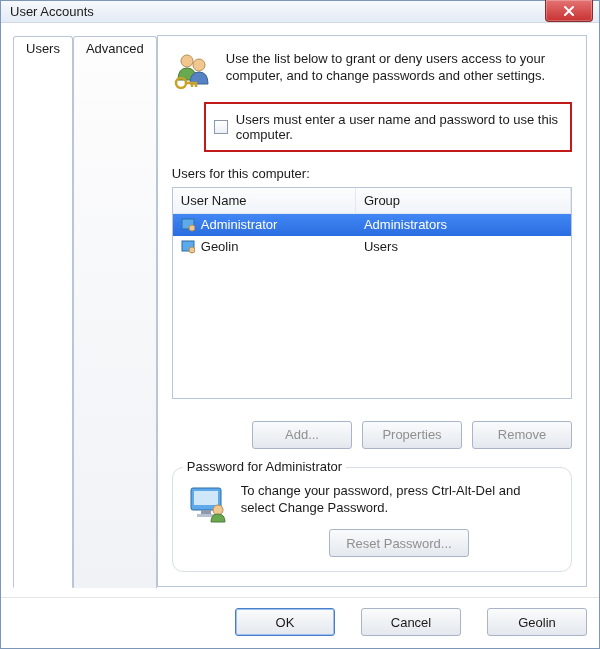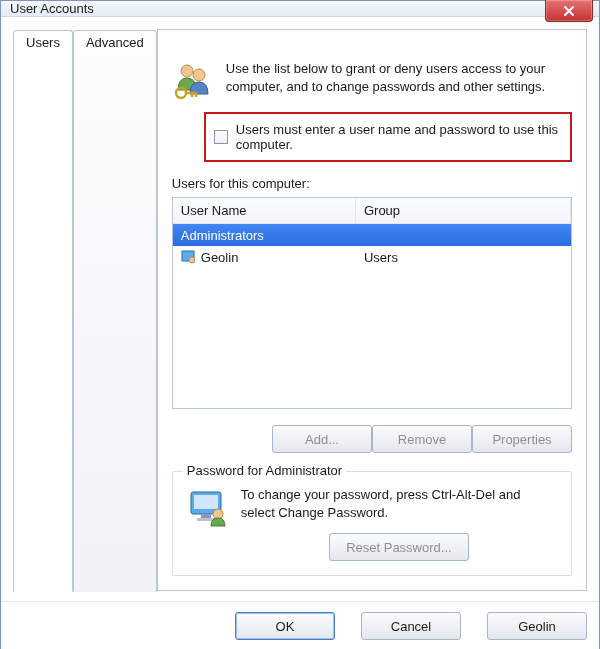--- a/index.html
+++ b/index.html
@@ -79,21 +79,21 @@
     cursor: default;
   }
   .tab.active {
     background: #fff;
     border-bottom: 1px solid #fff;
     z-index: 3;
   }
   .tabpanel {
     border: 1px solid var(--border);
     flex: 1;
-    padding: 30px 14px 14px 14px;
+    padding: 14px 14px 14px 14px;
     background: #fff;
     display: flex; flex-direction: column;
   }
 
   
   .intro {
     display: flex; gap: 12px; align-items: flex-start;
     margin-bottom: 10px;
   }
   .intro-icon { width: 42px; height: 42px; flex: none; }
@@ -145,39 +145,39 @@
     background: linear-gradient(var(--sel-grad-a), var(--sel-grad-b));
     color: #fff;
   }
   .lv-cell { padding: 0 8px; display: flex; align-items: center; gap: 6px; }
   .lv-cell.col-user { width: 46%; }
   .lv-cell.col-group { flex: 1; }
   .user-icon { width: 14px; height: 14px; flex: none; }
 
   
   .btn-row {
-    display: flex; justify-content: flex-end;
-    margin-top: 16px;
+    display: flex; gap: 10px; justify-content: flex-end;
+    margin-top: 22px;
   }
   .btn {
     min-width: 100px; height: 28px;
     border: 1px solid var(--btn-border);
     border-radius: 3px;
     background: linear-gradient(var(--btn-grad-a), var(--btn-grad-b));
     display: flex; align-items: center; justify-content: center;
     padding: 0 12px;
     cursor: default;
   }
   .btn.disabled { color: var(--btn-disabled-text); }
 
   
   .groupbox {
     margin-top: 18px;
     border: 1px solid #d8dee8;
-    border-radius: 2px;
+    border-radius: 11px;
     padding: 14px 14px 14px 14px;
     position: relative;
   }
   .groupbox-legend {
     position: absolute;
     top: -9px; left: 10px;
     background: #fff;
     padding: 0 4px;
   }
   .groupbox-body {
@@ -248,20 +248,27 @@
       <div class="section-label">Users for this computer:</div>
 
       <div class="listview">
         <div class="lv-header">
           <div class="lv-header-cell col-user">User Name</div>
           <div class="lv-header-cell col-group">Group</div>
         </div>
         <div class="lv-body">
 
           <div class="lv-row selected">
+            <div class="lv-cell col-user">
+              <svg class="user-icon" viewBox="0 0 14 14">
+                <rect x="1" y="1" width="12" height="10" fill="#5da9e9" stroke="#2d6fa8"></rect>
+                <circle cx="11" cy="10" r="3" fill="#f2c78f" stroke="#b58e55"></circle>
+              </svg>
+              <span>Administrator</span>
+            </div>
             <div class="lv-cell col-group">
               <span>Administrators</span>
             </div>
           </div>
 
           <div class="lv-row">
             <div class="lv-cell col-user">
               <svg class="user-icon" viewBox="0 0 14 14">
                 <rect x="1" y="1" width="12" height="10" fill="#5da9e9" stroke="#2d6fa8"></rect>
                 <circle cx="11" cy="10" r="3" fill="#f2c78f" stroke="#b58e55"></circle>
@@ -274,24 +281,24 @@
           </div>
 
         </div>
       </div>
 
       <div class="btn-row">
         <div class="btn disabled">
           <span>Add...</span>
         </div>
         <div class="btn disabled">
+          <span>Properties</span>
+        </div>
+        <div class="btn disabled">
           <span>Remove</span>
-        </div>
-        <div class="btn disabled">
-          <span>Properties</span>
         </div>
       </div>
 
       <div class="groupbox">
         <span class="groupbox-legend">Password for Administrator</span>
         <div class="groupbox-body">
           <svg class="groupbox-icon" viewBox="0 0 42 42">
             <rect x="4" y="6" width="30" height="22" rx="2" fill="#5da9e9" stroke="#2d6fa8"></rect>
             <rect x="7" y="9" width="24" height="14" fill="#cfe7f8"></rect>
             <rect x="14" y="28" width="10" height="4" fill="#8e9aab"></rect>

